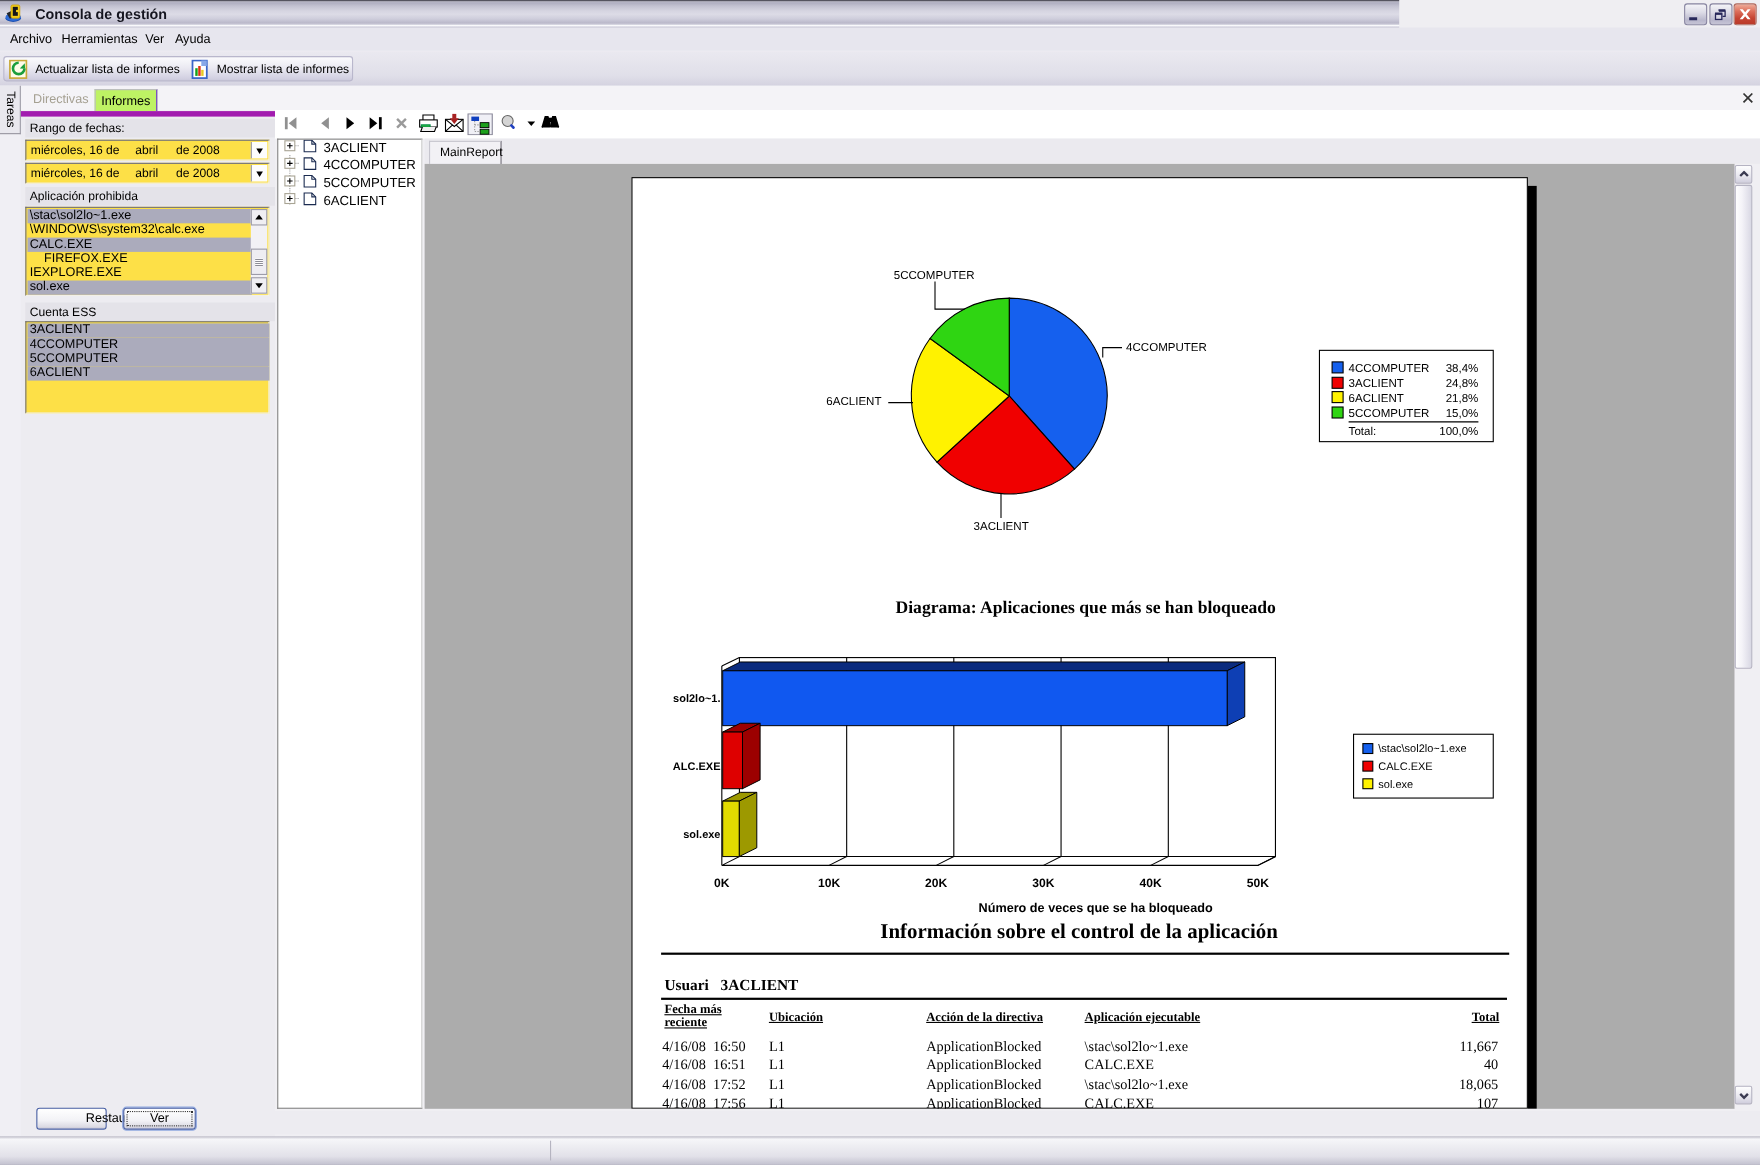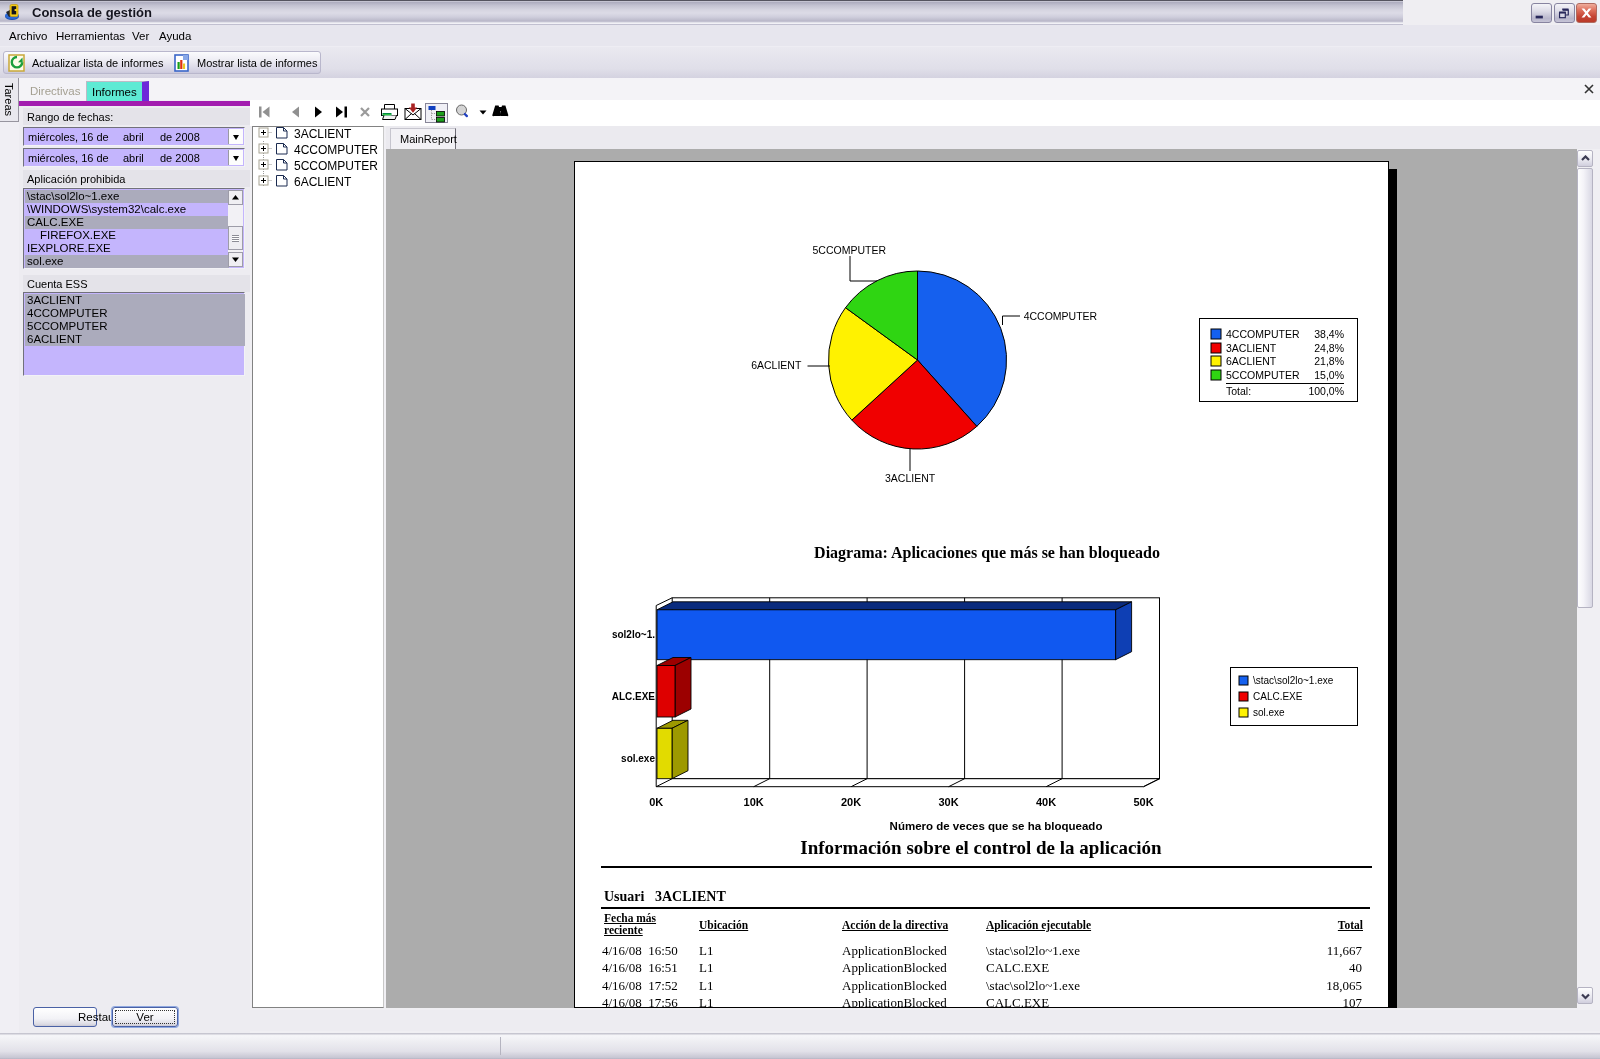--- a/index.html
+++ b/index.html
@@ -1,21 +1,21 @@
 <!DOCTYPE html>
 <html><head>
 <meta charset="utf-8">
 <style>
 * { margin:0; padding:0; box-sizing:border-box; }
 html,body { width:1600px; height:1059px; overflow:hidden; }
 body { font-family:"Liberation Sans", sans-serif; position:relative; background:#EFEEF2; }
 .abs { position:absolute; }
 
 
-#titlebar { left:0; top:0; width:1403px; height:25px;
+#titlebar { left:0; top:0; width:1272px; height:25px;
   background:linear-gradient(to bottom,#55545F 0%,#55545F 4%,#C5C4D2 6%,#AFAEC0 10%,#C3C2D1 22%,#D6D5E1 40%,#DCDBE6 52%,#CFCEDC 68%,#BCBACB 82%,#C6C5D4 88%,#FDFDFE 92%,#E6E5EE 96%,#9C9AB2 100%);
 }
 #titletext { left:32px; top:5px; font-size:13px; font-weight:bold; color:#15151f; }
 .capbtn { top:3px; width:21px; height:20px; border-radius:3px; border:1px solid #8784A0;
   background:linear-gradient(to bottom,#F4F4F8 0%,#DDDCE7 40%,#B9B7CC 80%,#C6C4D6 100%); }
 .capglyph { position:absolute; left:0; top:0; width:100%; height:100%; }
 
 
 #menubar { left:0; top:25px; width:1600px; height:22px; background:#E7E6EE; border-bottom:1px solid #EEEDF3; }
 .menuitem { top:5px; font-size:11.5px; color:#000; white-space:nowrap; }
@@ -32,27 +32,27 @@
 
 
 #tareastab { left:0; top:0px; width:19px; height:44px; background:#E9E8EE;
   border-right:1px solid #97959F; border-bottom:1px solid #97959F; }
 #tareastab span { position:absolute; left:3px; top:5px; font-size:11px; color:#000;
   writing-mode:vertical-rl; }
 
 
 .tab { top:3px; height:20px; font-size:11.5px; padding:4px 5px 0 5px; }
 #tab-directivas { left:25px; color:#A5A092; }
-#tab-informes { left:86px; color:#000; background:#5eead4; border:1px solid #BDBBC6; border-bottom:none; border-right:7px solid #6d28d9; }
+#tab-informes { left:86px; color:#000; background:#bef264; border:1px solid #BDBBC6; border-bottom:none; border-right:1px solid #6d28d9; }
 #tabclose { left:1583px; top:5px; width:12px; height:12px; }
 
 
 #sidebar { left:19px; top:23px; width:231px; height:932px; background:#EDECF1; border-top:5px solid #a21caf; }
 .sidelabel { left:4px; width:227px; height:17px; background:#E4E3E9; font-size:11px; color:#000; padding:3px 0 0 4px; }
-.sunken { border:1px solid #71717B; border-right-color:#F2F2F6; border-bottom-color:#F2F2F6; background:#c4b5fd; }
+.sunken { border:1px solid #71717B; border-right-color:#F2F2F6; border-bottom-color:#F2F2F6; background:#fde047; }
 .combo { left:4px; width:222px; height:19px; }
 .combo .txt { position:absolute; top:3px; font-size:11px; white-space:nowrap; }
 .combo .dd { position:absolute; right:1px; top:1px; width:15px; height:15px; background:#FDFDFD; border-left:1px solid #9a9aa2; }
 .combo .dd:after { content:""; position:absolute; left:3.5px; top:6px; border:3.5px solid transparent; border-top:5px solid #000; }
 .lst { left:4px; width:222px; }
 .li { position:absolute; left:1px; width:204px; height:13px; font-size:11.5px; padding-left:2px; line-height:13px; white-space:nowrap; }
 .li2 { position:absolute; left:1px; width:220px; height:13px; font-size:11.5px; padding-left:2px; line-height:13px; }
 .sel { background:#ABABBC; }
 .xpbtn { height:20px; border:1px solid #4A61A5; border-radius:3px; font-size:11.5px; text-align:center; padding-top:3px;
   background:linear-gradient(to bottom,#FFFFFF 0%,#F2F2F6 60%,#DCDBE4 90%,#C9C8D4 100%); }

